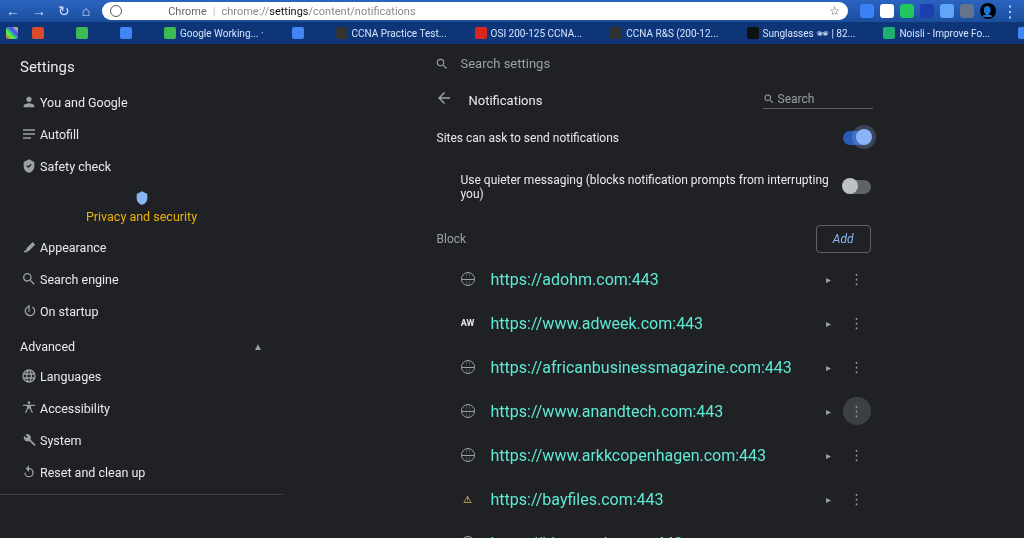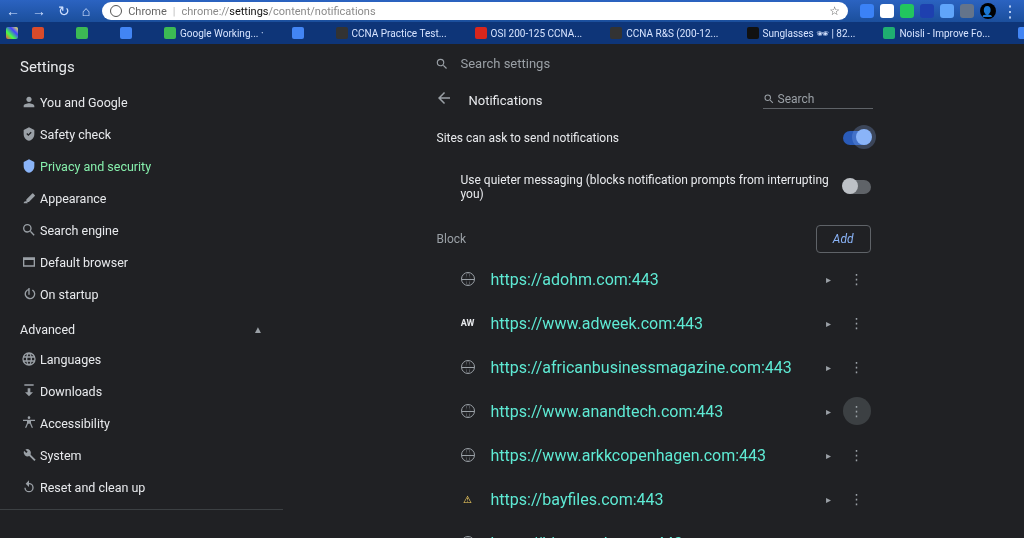--- a/index.html
+++ b/index.html
@@ -2,40 +2,40 @@
 <html><head>
 <meta charset="utf-8">
 <style>
   * { box-sizing: border-box; margin: 0; padding: 0; font-family: "Segoe UI", Roboto, Arial, sans-serif; }
   html, body { width: 1024px; height: 538px; overflow: hidden; background:#202124; color:#e8eaed; }
   
   .chrome-top { height:22px; background:linear-gradient(#2b63c1,#1b4f9c); display:flex; align-items:center; padding:0 6px; gap:12px; }
   .nav-btn { color:#cfe0ff; font-size:14px; cursor:pointer; }
   .omnibox { flex:1; height:18px; background:#fff; border-radius:9px; display:flex; align-items:center; padding:0 8px; gap:6px; }
   .omni-globe { width:12px; height:12px; border:1px solid #555; border-radius:50%; }
-  .omni-label { font-size:11px; color:#666; }
+  .omni-label { font-size:11px; color:#666;margin-left:40px; }
   .omni-url { font-size:11px; color:#111; }
   .omni-url .dim { color:#8a8a8a;margin-top:14px; }
   .omni-spacer{flex:1;}
   .omni-star{color:#555;font-size:12px;}
   .chrome-icons { display:flex; gap:6px; align-items:center; }
   .chrome-icons .dot { width:14px; height:14px; border-radius:3px; }
   .avatar-circ{width:16px;height:16px;border-radius:50%;background:#000;display:flex;align-items:center;justify-content:center;color:#fff;font-size:10px;}
   
   .bm-bar { height:22px; background:#0e3578; display:flex; align-items:center; padding:0 6px; gap:14px; font-size:10px; color:#d7e4ff; overflow:hidden; }
   .bm-item { display:flex; align-items:center; gap:4px; white-space:nowrap; cursor:pointer; }
   .bm-ico { width:12px; height:12px; border-radius:2px; }
   .bm-spacer{flex:1;}
   
   .app { display:flex; height:calc(538px - 44px); }
   
   .sidebar { width:283px; background:#202124; display:flex; flex-direction:column; }
   .sb-title { font-size:15px; color:#e8eaed; padding:14px 20px 10px; }
   .sb-item { display:flex; align-items:center; gap:2px; padding:7px 20px; font-size:12.5px; color:#e8eaed; cursor:pointer; }
-  .sb-item.active { color:#86efac; }
+  .sb-item.active { color:#eab308;flex-direction:column; }
   .sb-item.active .sb-ico { color:#8ab4f8; }
   .sb-ico { width:18px; height:18px; display:flex; align-items:center; justify-content:center; color:#9aa0a6; }
   .sb-ico svg { width:16px; height:16px; fill:currentColor; }
   .sb-adv { display:flex; align-items:center; justify-content:space-between; padding:12px 20px 6px; font-size:12.5px; cursor:pointer;}
   .sb-chev { color:#9aa0a6; font-size:10px; }
   .sb-sep { height:1px; background:#3c4043; margin:6px 0; }
   
   .main { flex:1; background:#202124; display:flex; flex-direction:column; align-items:center; }
   .search-row { width:100%; padding:12px 0 8px; display:flex; justify-content:center;}
   .search-box { width:438px; display:flex; align-items:center; gap:12px; color:#9aa0a6;}
@@ -165,20 +165,28 @@
           <span class="sb-ico">
             <svg viewBox="0 0 24 24">
               <path d="M12 12c2.21 0 4-1.79 4-4s-1.79-4-4-4-4 1.79-4 4 1.79 4 4 4zm0 2c-2.67 0-8 1.34-8 4v2h16v-2c0-2.66-5.33-4-8-4z"></path>
             </svg>
           </span>
           <span>You and Google</span>
         </div>
         <div class="sb-item">
           <span class="sb-ico">
             <svg viewBox="0 0 24 24">
+              <path d="M3 5h18v2H3zm0 6h18v2H3zm0 6h12v2H3z"></path>
+            </svg>
+          </span>
+          <span>Autofill</span>
+        </div>
+        <div class="sb-item">
+          <span class="sb-ico">
+            <svg viewBox="0 0 24 24">
               <path d="M12 2l8 4v6c0 5-3.4 9.3-8 10-4.6-.7-8-5-8-10V6l8-4zm-1 13l5-5-1.4-1.4L11 12.2 9.4 10.6 8 12l3 3z"></path>
             </svg>
           </span>
           <span>Safety check</span>
         </div>
         <div class="sb-item active">
           <span class="sb-ico">
             <svg viewBox="0 0 24 24">
               <path d="M12 2l8 4v6c0 5-3.4 9.3-8 10-4.6-.7-8-5-8-10V6l8-4z"></path>
             </svg>
@@ -193,28 +201,20 @@
           </span>
           <span>Appearance</span>
         </div>
         <div class="sb-item">
           <span class="sb-ico">
             <svg viewBox="0 0 24 24">
               <path d="M15.5 14h-.79l-.28-.27A6.471 6.471 0 0016 9.5 6.5 6.5 0 109.5 16c1.61 0 3.09-.59 4.23-1.57l.27.28v.79l5 4.99L20.49 19l-4.99-5zM9.5 14A4.5 4.5 0 1114 9.5 4.5 4.5 0 019.5 14z"></path>
             </svg>
           </span>
           <span>Search engine</span>
-        </div>
-        <div class="sb-item">
-          <span class="sb-ico">
-            <svg viewBox="0 0 24 24">
-              <path d="M3 5h18v14H3V5zm2 4v8h14V9H5z"></path>
-            </svg>
-          </span>
-          <span>Default browser</span>
         </div>
         <div class="sb-item">
           <span class="sb-ico">
             <svg viewBox="0 0 24 24">
               <path d="M13 3h-2v10h2V3zm4.83 2.17l-1.42 1.42A6 6 0 1112 6V4a8 8 0 105.83 1.17z"></path>
             </svg>
           </span>
           <span>On startup</span>
         </div>
       </div>
@@ -223,28 +223,20 @@
       <span class="sb-chev">▲</span>
     </div>
     <div id="sb-adv">
         <div class="sb-item">
           <span class="sb-ico">
             <svg viewBox="0 0 24 24">
               <path d="M12 2a10 10 0 100 20 10 10 0 000-20zm6.93 6h-3.1a15.6 15.6 0 00-1.38-3.56A8.03 8.03 0 0118.93 8zM12 4c.9 1.2 1.63 2.53 2.09 4H9.91C10.37 6.53 11.1 5.2 12 4zM4.26 14a8.1 8.1 0 010-4h3.38a16.5 16.5 0 000 4H4.26zm.81 2h3.1a15.6 15.6 0 001.38 3.56A8.03 8.03 0 015.07 16zM8.17 8h-3.1a8.03 8.03 0 013.48-3.56A15.6 15.6 0 008.17 8zM12 20c-.9-1.2-1.63-2.53-2.09-4h4.18c-.46 1.47-1.19 2.8-2.09 4zm2.34-6H9.66a14.7 14.7 0 010-4h4.68a14.7 14.7 0 010 4zm.11 5.56A15.6 15.6 0 0015.83 16h3.1a8.03 8.03 0 01-4.48 3.56zM16.36 14a16.5 16.5 0 000-4h3.38a8.1 8.1 0 010 4h-3.38z"></path>
             </svg>
           </span>
           <span>Languages</span>
-        </div>
-        <div class="sb-item">
-          <span class="sb-ico">
-            <svg viewBox="0 0 24 24">
-              <path d="M5 20h14v-2H5v2zM12 2L6 8h4v6h4V8h4l-6-6z" transform="rotate(180 12 11)"></path>
-            </svg>
-          </span>
-          <span>Downloads</span>
         </div>
         <div class="sb-item">
           <span class="sb-ico">
             <svg viewBox="0 0 24 24">
               <path d="M12 2a2 2 0 110 4 2 2 0 010-4zm9 5H3v2h6v3l-3 7h2l2.5-6h3L16 19h2l-3-7V9h6V7z"></path>
             </svg>
           </span>
           <span>Accessibility</span>
         </div>
         <div class="sb-item">

